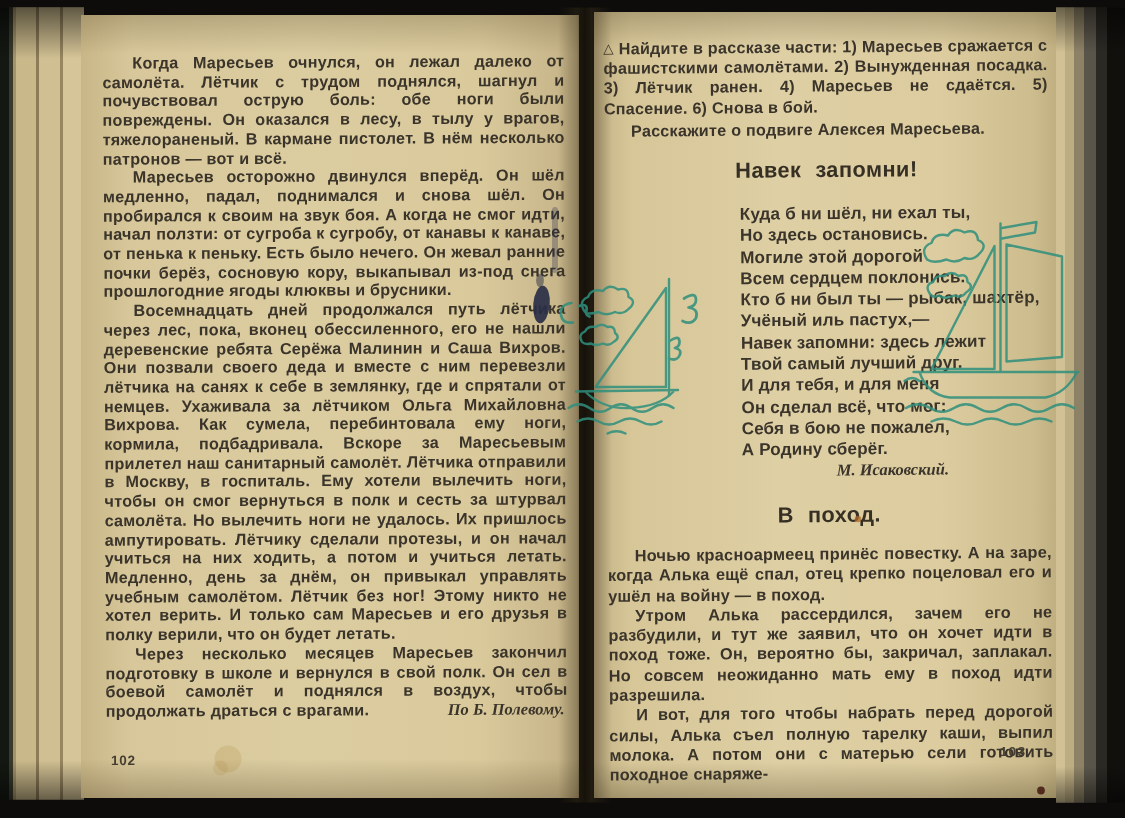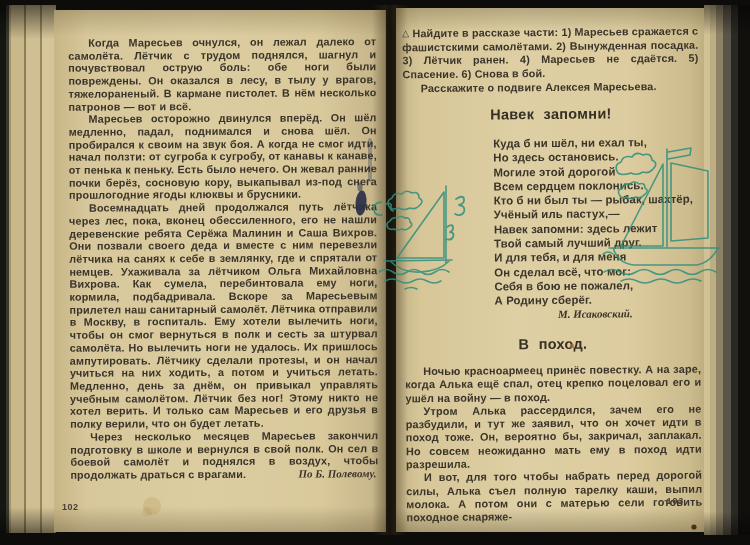--- a/index.html
+++ b/index.html
@@ -51,21 +51,21 @@
     hyphens:auto;-webkit-hyphens:auto;
   }
   .attribution-left{
     margin-top:-12.7px;text-align:right;padding-right:2px;
     font-family:"Liberation Serif","DejaVu Serif",serif;
     font-style:italic;font-weight:bold;font-size:11px;color:#3a342a;
   }
   .pagenum{
     position:absolute;font-size:9px;font-weight:bold;color:#453f33;letter-spacing:.5px;
   }
-  .pagenum-left{left:8px;top:492px;}
+  .pagenum-left{left:20px;top:492px;}
   .pagenum-right{right:20px;top:489px;font-family:Liberation Mono, monospace;}
   
   .rp-content{
     position:absolute;inset:0;color:#3a342a;
     transform:rotate(-0.5deg);transform-origin:50% 0;
   }
   .ex{
     position:absolute;left:6px;top:18px;width:296px;
     margin:0;font-size:10.8px;line-height:13.2px;font-weight:bold;
     letter-spacing:.15px;text-align:justify;hyphens:auto;-webkit-hyphens:auto;

